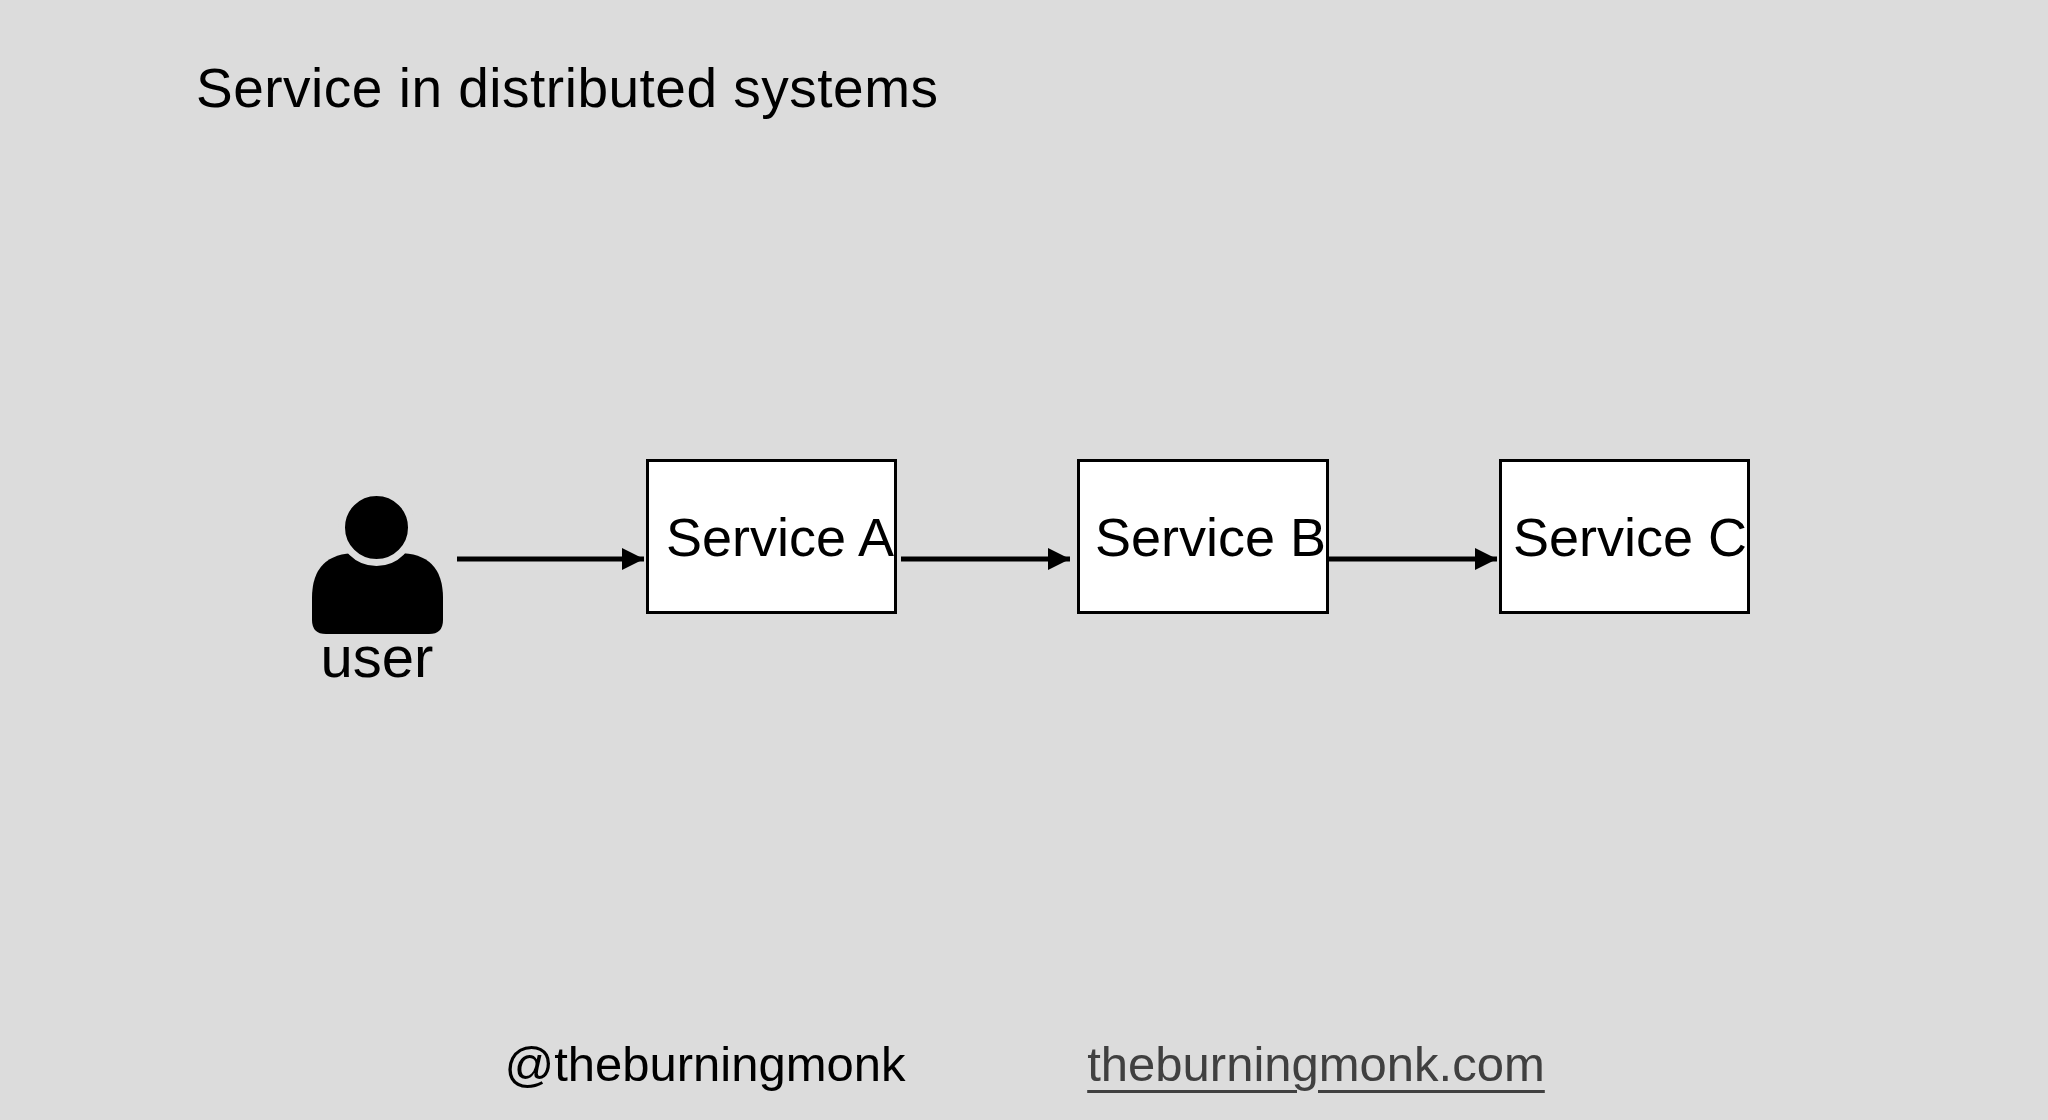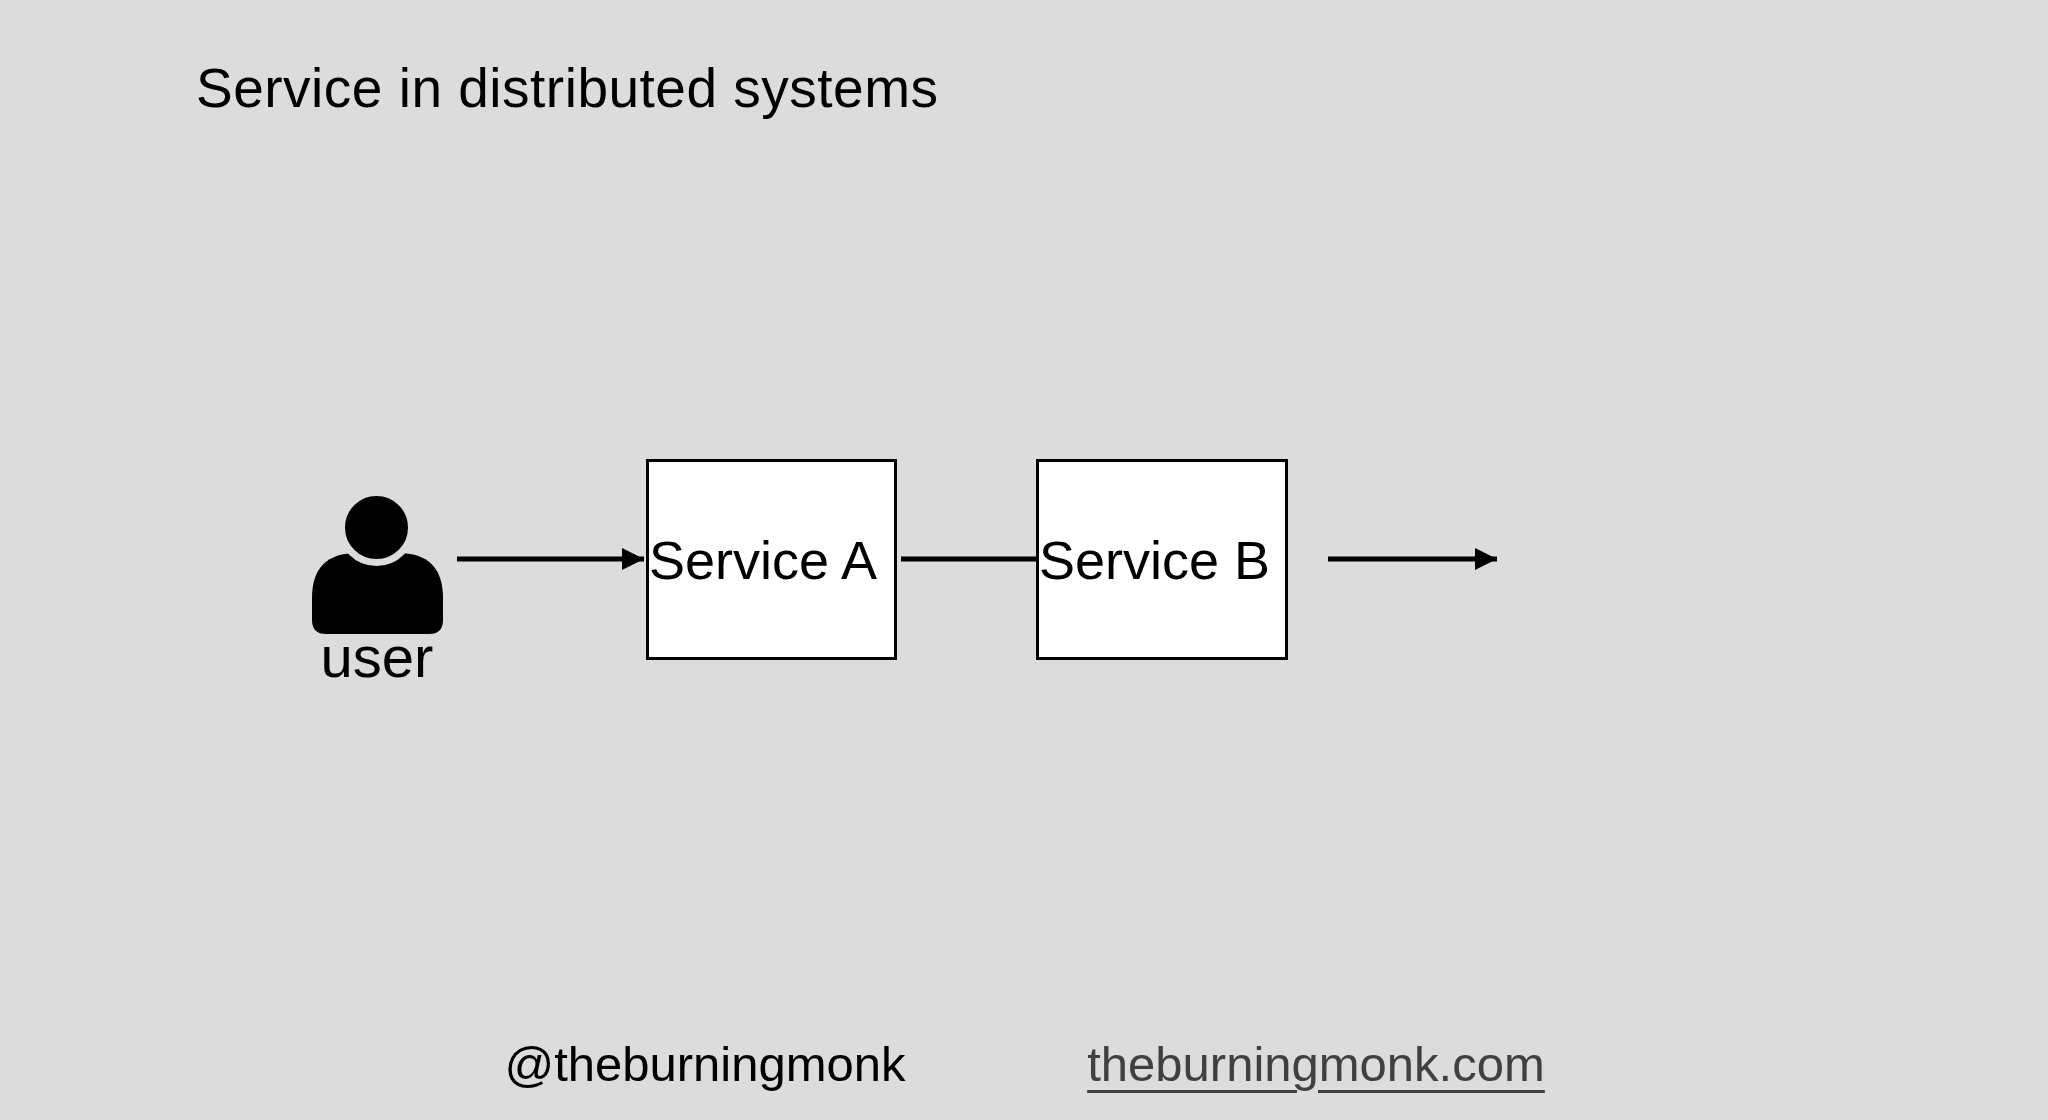--- a/index.html
+++ b/index.html
@@ -19,32 +19,32 @@
     margin: 0;
     font-size: 55px;
     font-weight: 400;
     letter-spacing: 0.5px;
     white-space: nowrap;
   }
   .node {
     position: absolute;
     top: 459px;
     width: 251px;
-    height: 201px;
+    height: 155px;
     box-sizing: border-box;
     background: #ffffff;
     border: 3px solid #000000;
     display: flex;
     align-items: center;
-    justify-content: flex-start;
+    justify-content: flex-end;
     font-size: 54px;
     white-space: nowrap;
   }
   .node-a { left: 646px; }
-  .node-b { left: 1036px; width: 252px; }
+  .node-b { left: 1077px; width: 252px; }
   .node-c { left: 1499px; }
   .arrows-layer {
     position: absolute;
     left: 0;
     top: 0;
     width: 2048px;
     height: 1120px;
     pointer-events: none;
   }
   .user-icon {
@@ -108,17 +108,20 @@
     <circle cx="64.5" cy="39.5" r="35" fill="#000000" stroke="#dcdcdc" stroke-width="7"></circle>
   </svg>
   <div class="user-label">user</div>
 
   <div class="node node-a">
     <span>Service A</span>
   </div>
   <div class="node node-b">
     <span>Service B</span>
   </div>
+  <div class="node node-c">
+    <span>Service C</span>
+  </div>
 
   <span class="footer-handle">@theburningmonk</span>
   <a class="footer-site">theburningmonk.com</a>
 
 </div>
 
 </body></html>

